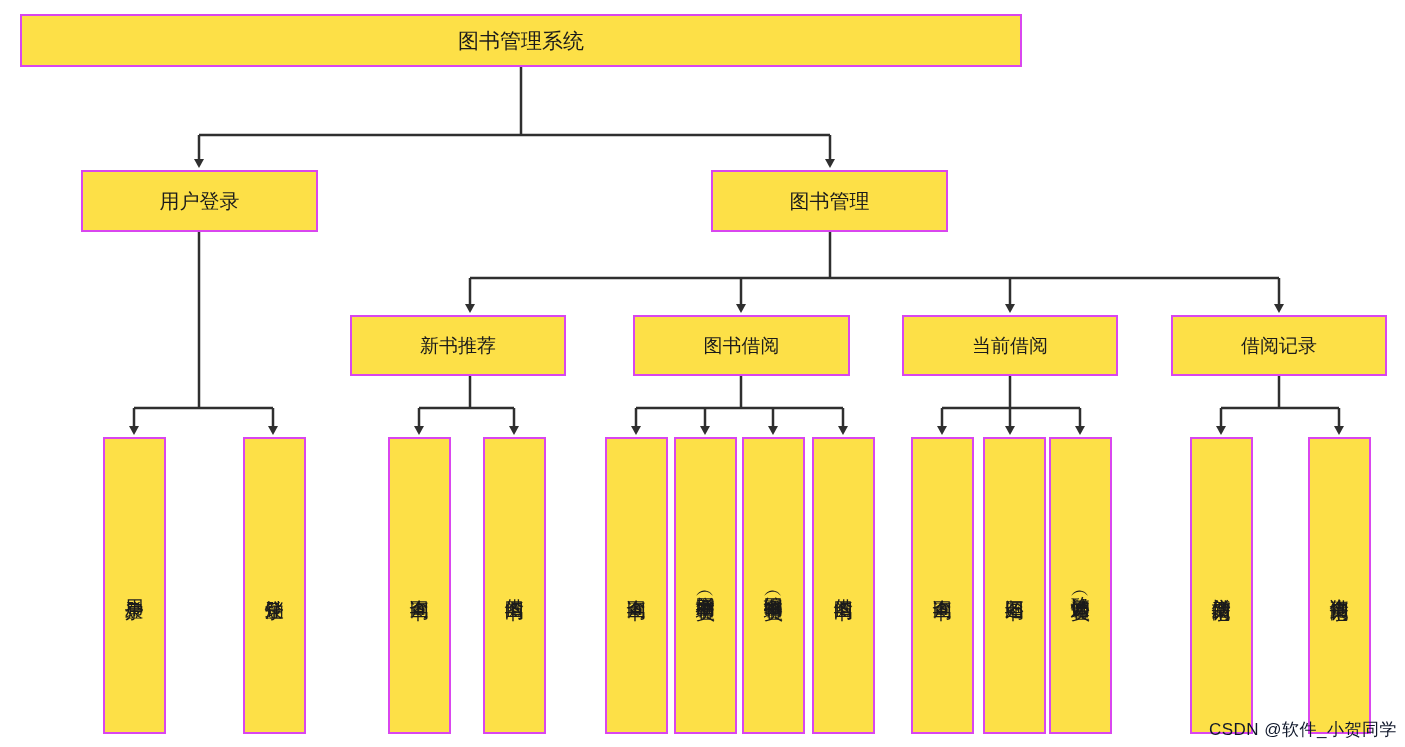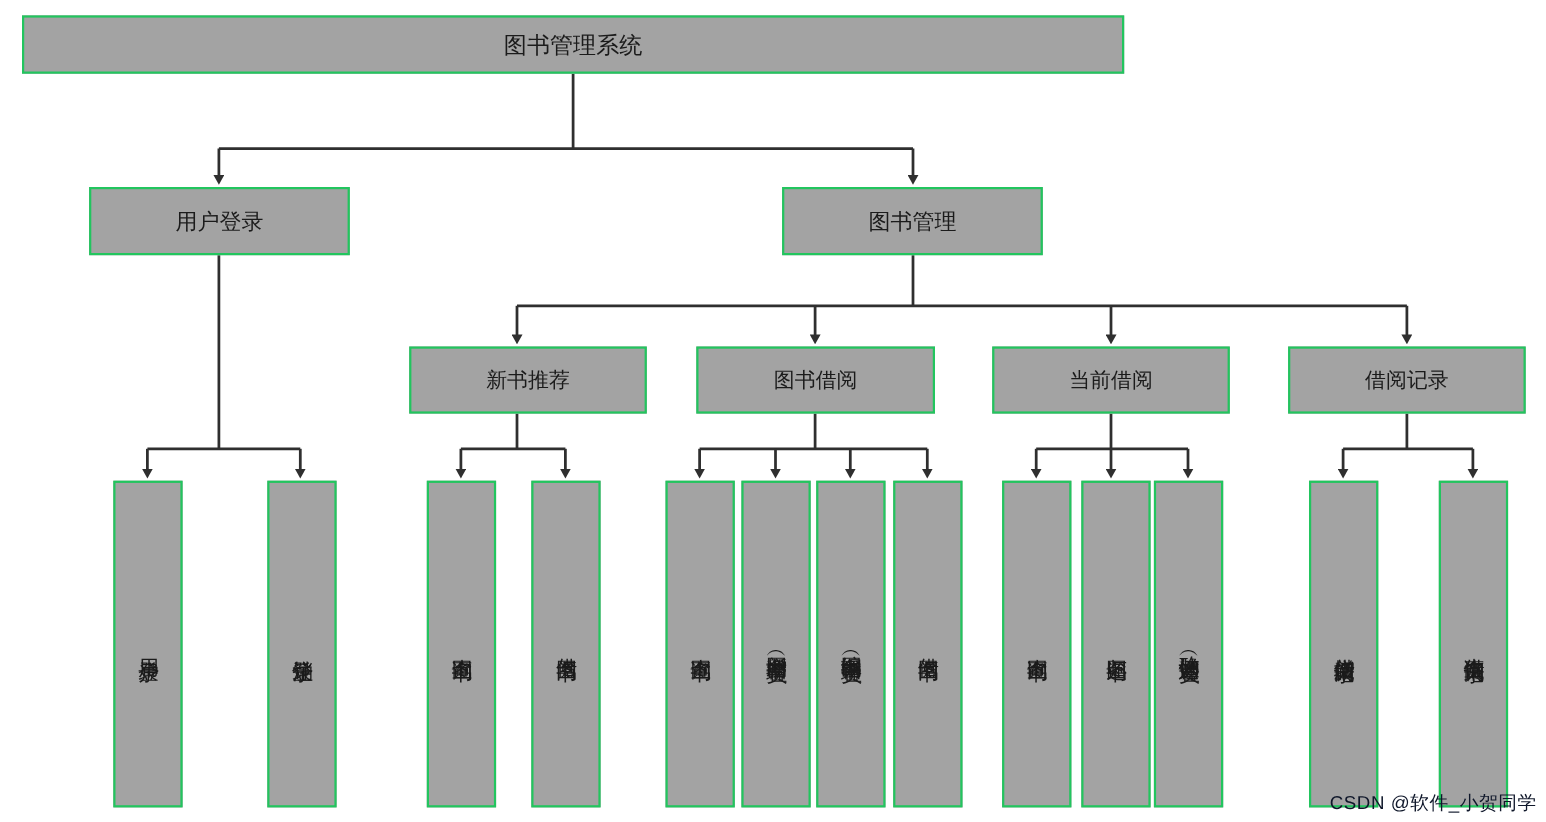--- a/index.html
+++ b/index.html
@@ -13,22 +13,22 @@
   #canvas {
     position: relative;
     width: 1405px;
     height: 747px;
     background: #ffffff;
     overflow: hidden;
   }
   .node {
     position: absolute;
     box-sizing: border-box;
-    border: 2px solid #22c55e;
-    background: #a3a3a3;
+    border: 2px solid #d946ef;
+    background: #fde047;
     display: flex;
     align-items: center;
     justify-content: center;
     text-align: left;
     color: #1b1b1b;
   }
   .node.root {
     font-size: 21px;
   }
   .node.lvl1 {
@@ -131,21 +131,21 @@
     <span class="label">图书管理系统</span>
   </div>
 
   <div class="node lvl1" id="node-l1-0" style="left: 81px; top: 170px; width: 237px; height: 62px;">
     <span class="label">用户登录</span>
   </div>
   <div class="node lvl1" id="node-l1-1" style="left: 711px; top: 170px; width: 237px; height: 62px;">
     <span class="label">图书管理</span>
   </div>
 
-  <div class="node lvl2" id="node-l2-0" style="left: 372px; top: 315px; width: 216px; height: 61px;">
+  <div class="node lvl2" id="node-l2-0" style="left: 350px; top: 315px; width: 216px; height: 61px;">
     <span class="label">新书推荐</span>
   </div>
   <div class="node lvl2" id="node-l2-2" style="left: 902px; top: 315px; width: 216px; height: 61px;">
     <span class="label">当前借阅</span>
   </div>
   <div class="node lvl2" id="node-l2-1" style="left: 633px; top: 315px; width: 217px; height: 61px;">
     <span class="label">图书借阅</span>
   </div>
   <div class="node lvl2" id="node-l2-3" style="left: 1171px; top: 315px; width: 216px; height: 61px;">
     <span class="label">借阅记录</span>

